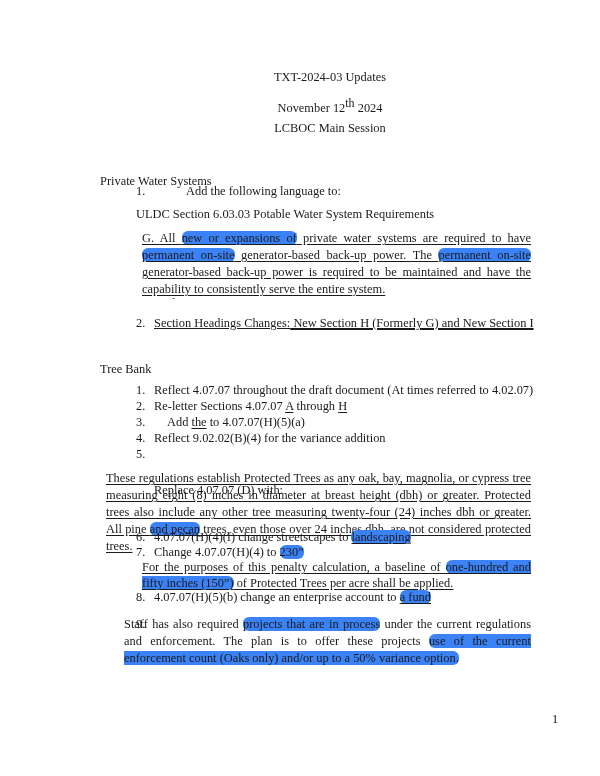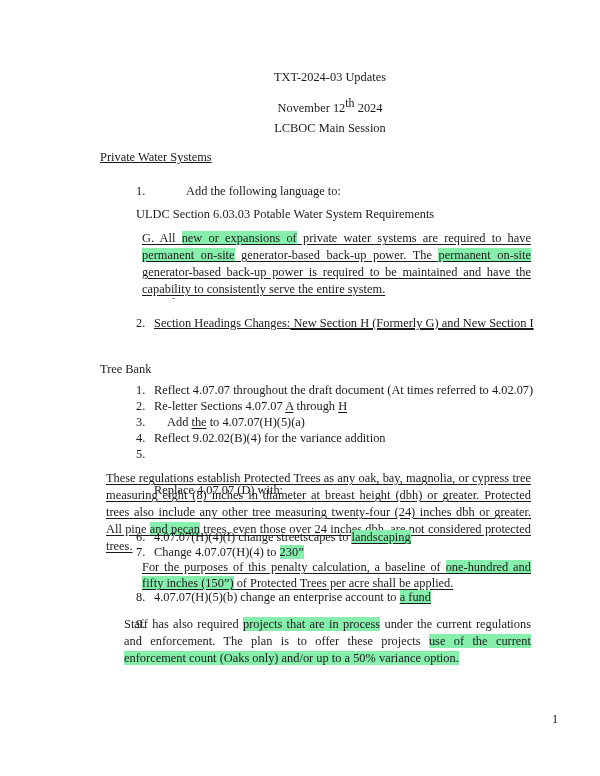--- a/index.html
+++ b/index.html
@@ -1,35 +1,35 @@
 <!DOCTYPE html>
 <html><head>
   <meta charset="utf-8">
   <style>
     html, body { margin: 0; padding: 0; background: #ffffff; }
     body { width: 600px; height: 776px; position: relative; overflow: hidden;
       font-family: "Liberation Serif", "DejaVu Serif", serif; color: #1a1a1a; font-size: 12.4px; }
     .abs { position: absolute; white-space: nowrap; padding-left: 30px; }
     .center { left: 0; width: 600px; text-align: center; }
-    .hl { background: #86efac; }
+    .hl { background: #3b82f6; border-radius: 6px; }
     .u { text-decoration: underline; text-underline-offset: 2px; }
     .just { white-space: normal; text-align: justify; text-align-last: left; }
     .blk { position: absolute; line-height: 17px; }
     sup { font-size: 12px; vertical-align: 5px; }
   </style>
 </head>
 <body>
 
 <div>
 
   <div class="abs center" style="top:70px;">TXT-2024-03 Updates</div>
   <div class="abs center" style="top:96px;"><span>November 12</span><sup>th</sup><span> 2024</span></div>
   <div class="abs center" style="top:121px;">LCBOC Main Session</div>
 
-  <div class="abs" style="left:70px;top:150px;text-decoration:underline;">Private Water Systems</div>
+  <div class="abs" style="left:70px;top:174px;">Private Water Systems</div>
   <div class="abs" style="left:106px;top:184px;">1.</div>
   <div class="abs" style="left:124px;top:184px;margin-left:32px;">Add the following language to:</div>
   <div class="abs" style="left:106px;top:207px;">ULDC Section 6.03.03 Potable Water System Requirements</div>
 
   <div class="blk just u" style="left:142px;top:230px;width:389px;"><span>G. All </span><span class="hl">new or expansions of</span><span> private water systems are required to have </span><span class="hl">permanent on-site</span><span> generator-based back-up power.  The </span><span class="hl">permanent on-site</span><span> generator-based back-up power is required to be maintained and have the capability to consistently serve the entire system.</span></div>
 
   <div class="abs" style="left:142px;top:293px;font-size:9px;">-</div>
 
   <div class="abs" style="left:106px;top:316px;">2.</div>
   <div class="abs" style="left:124px;top:316px;text-decoration:underline;"><span>Section Headings Changes:</span><span class="u"> New Section H (Formerly G) and New Section I</span></div>

